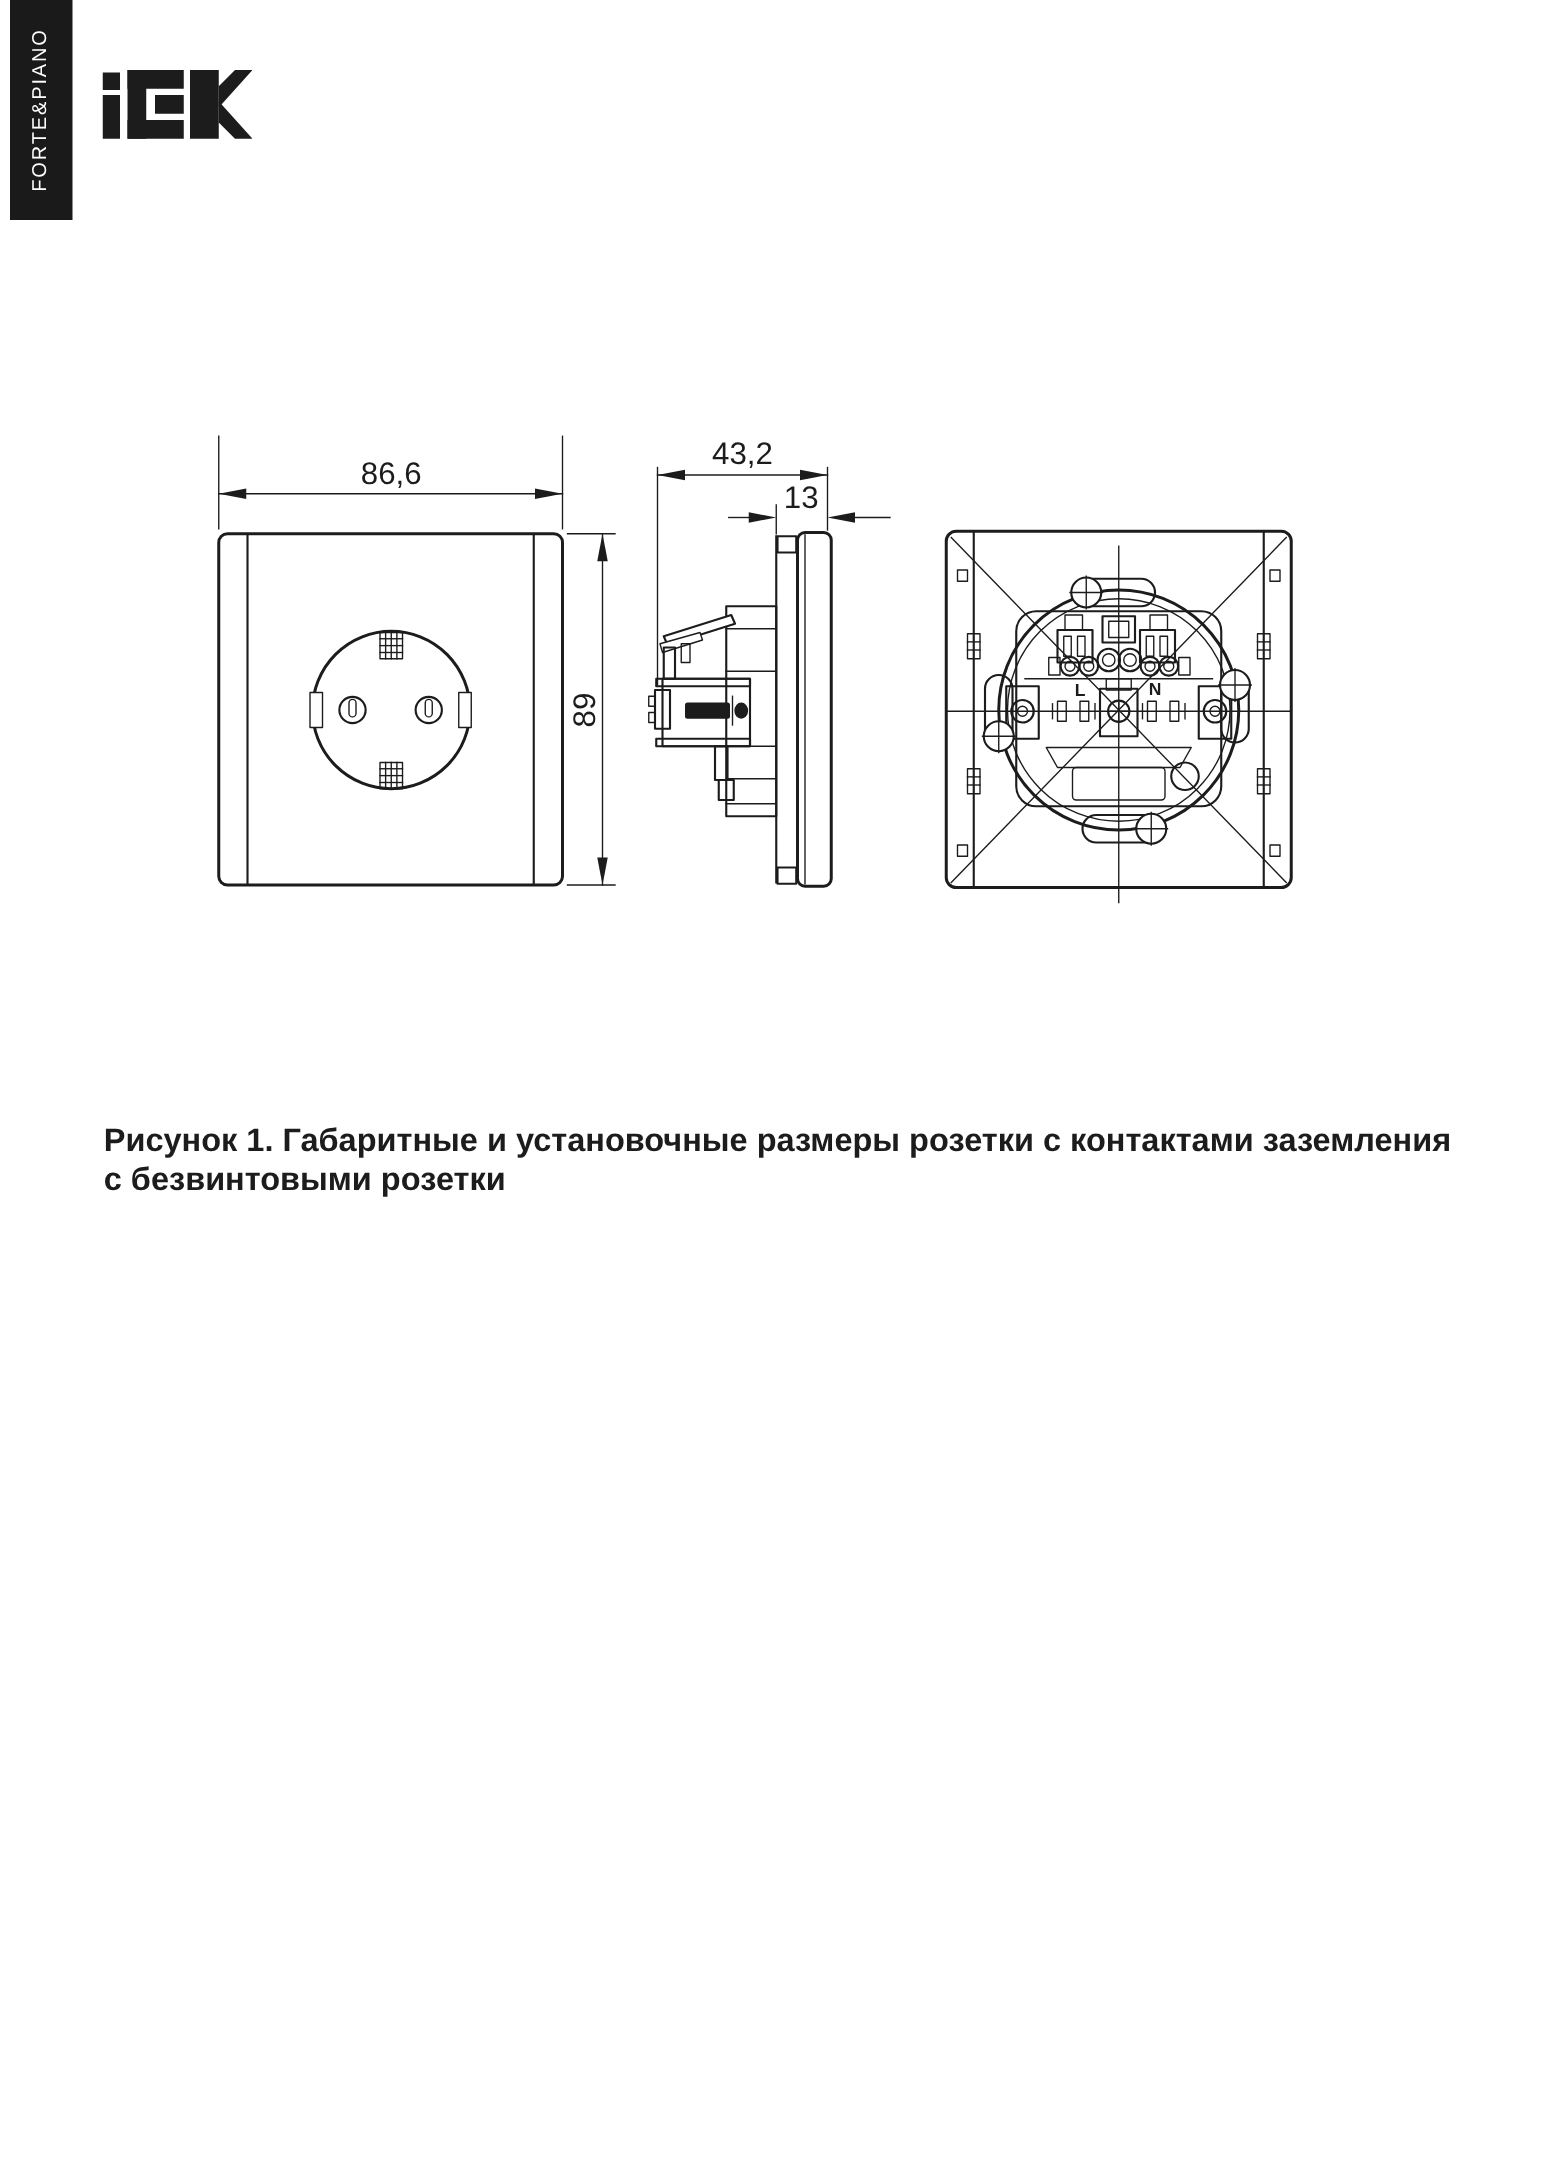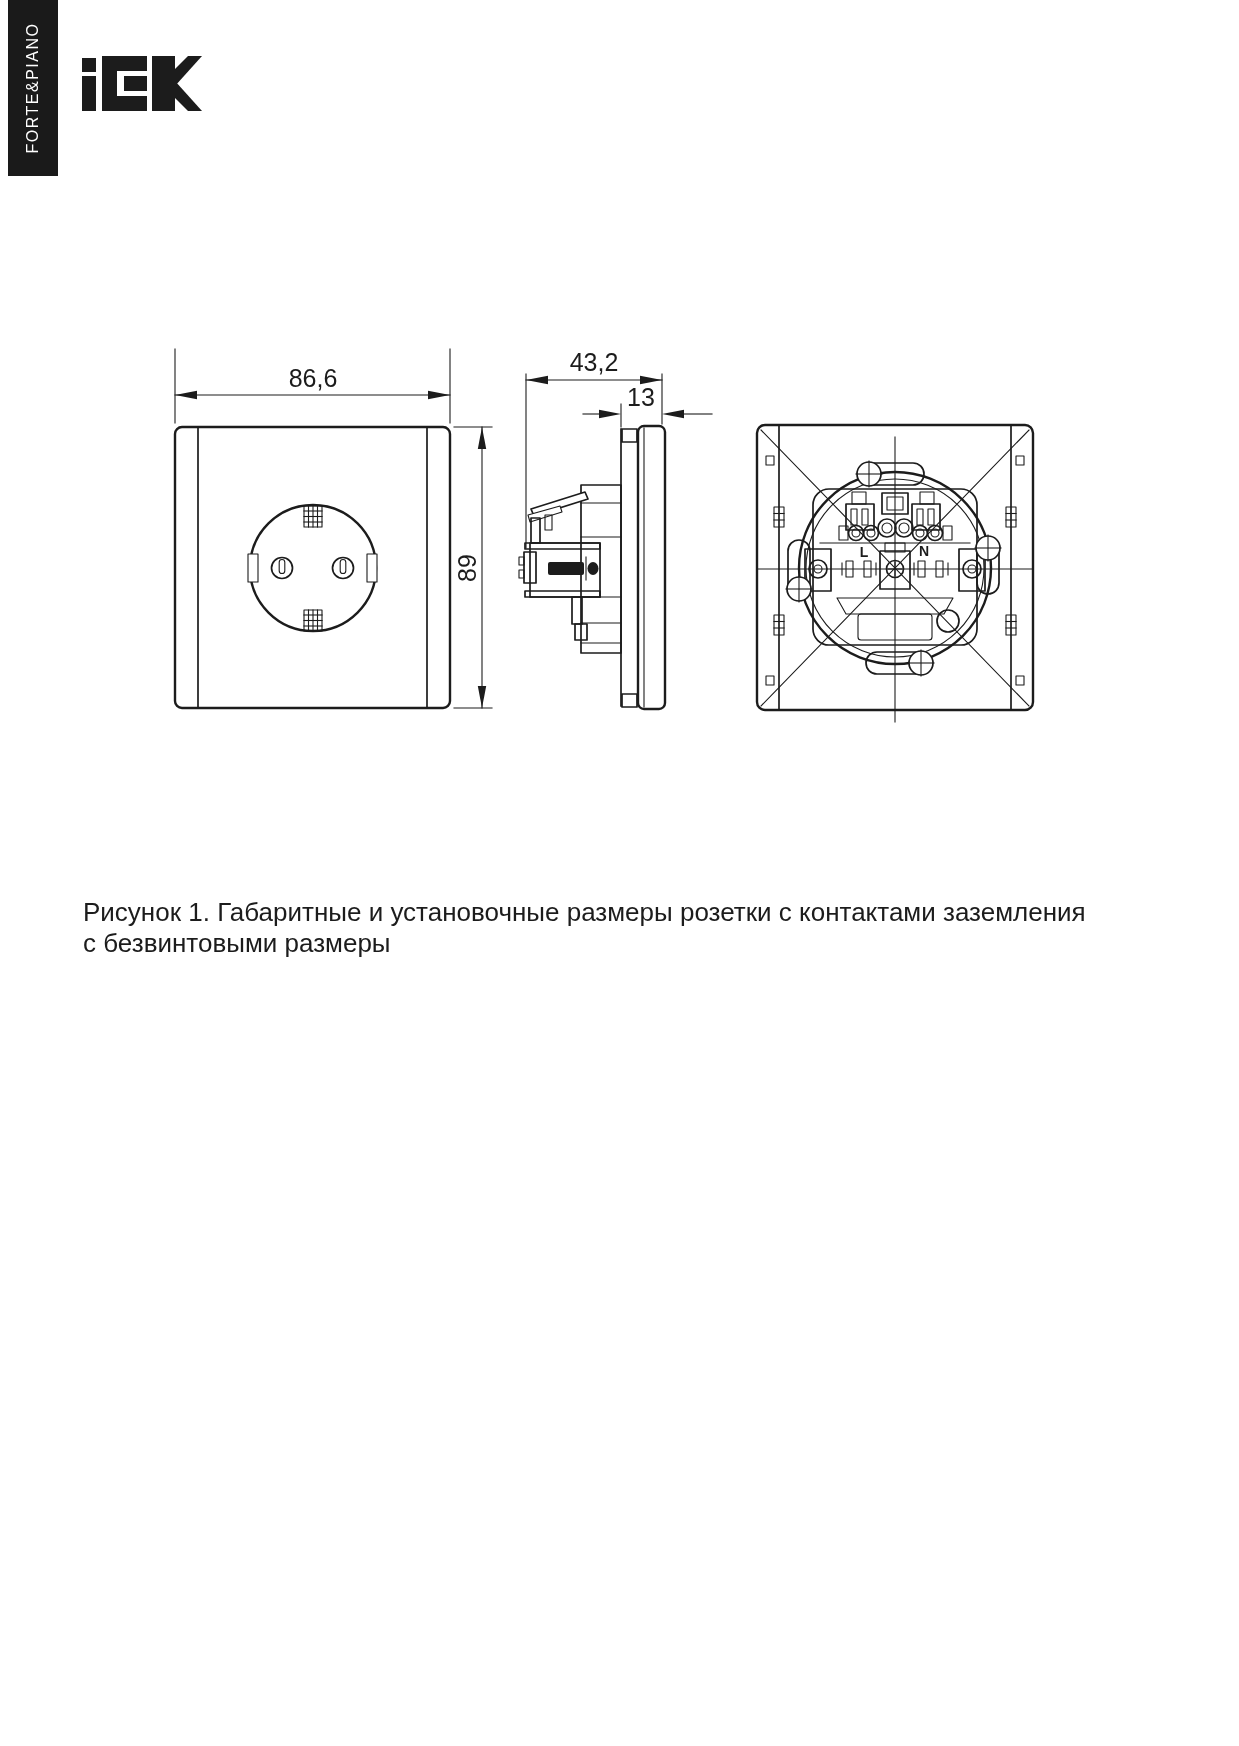--- a/index.html
+++ b/index.html
@@ -18,21 +18,21 @@
   .t1{stroke-width:1.1;}
   .t2{stroke-width:1.7;}
   .t3{stroke-width:2.4;}
   .arr{fill:#1c1c1c;stroke:none;}
   .whitefill{fill:#ffffff;}
   .inkfill{fill:#1c1c1c;stroke:none;}
   .dim{font-family:"Liberation Sans",sans-serif;font-size:25px;fill:#1c1c1c;}
   .lbl{font-family:"Liberation Sans",sans-serif;font-size:14px;font-weight:bold;fill:#1c1c1c;text-anchor:middle;}
   
   .caption{position:absolute;left:83px;top:897px;width:1120px;font-size:26px;line-height:31px;color:#1c1c1c;}
-  .caption div{white-space:nowrap;}
+  .caption div{white-space:nowrap;font-weight:bold;}
 </style>
 </head>
 <body>
 
 <div class="page">
 
   <div class="sidebar">
     <span class="sidebar-label">FORTE&amp;PIANO</span>
   </div>
 
@@ -278,16 +278,16 @@
         <rect class="ln t2" x="866" y="652" width="60" height="22" rx="11"></rect>
         <circle class="ln t2 whitefill" cx="921" cy="663" r="12"></circle>
         <line class="ln t1" x1="921" y1="650" x2="921" y2="676"></line>
           <line class="ln t1" x1="908" y1="663" x2="934" y2="663"></line>
       </g>
     </g>
   </svg>
 
   <div class="caption">
     <div>Рисунок 1. Габаритные и установочные размеры розетки с контактами заземления</div>
-    <div>с безвинтовыми размеры</div>
+    <div>с безвинтовыми розетки</div>
   </div>
 
 </div>
 
 </body></html>

